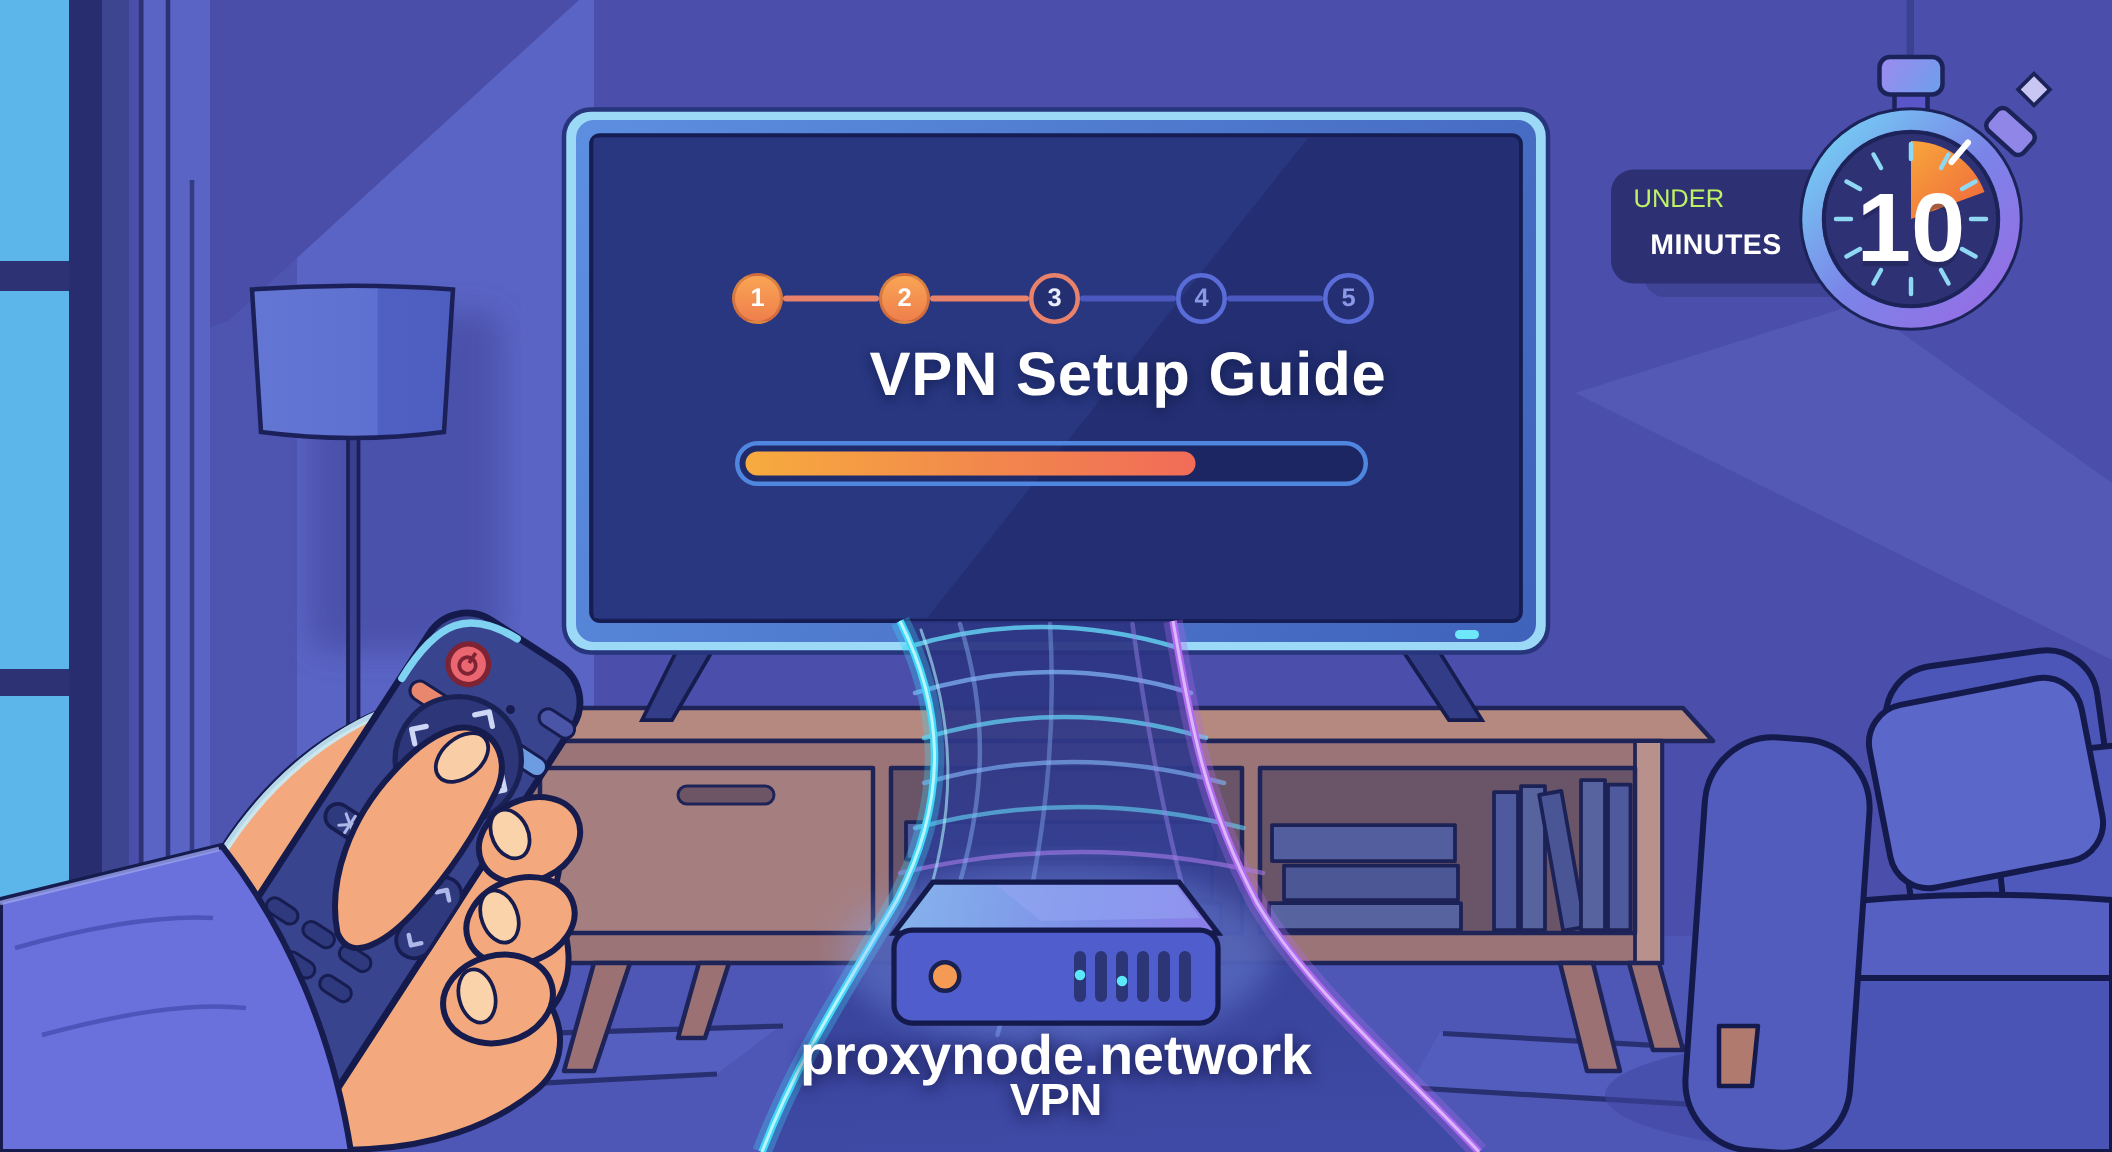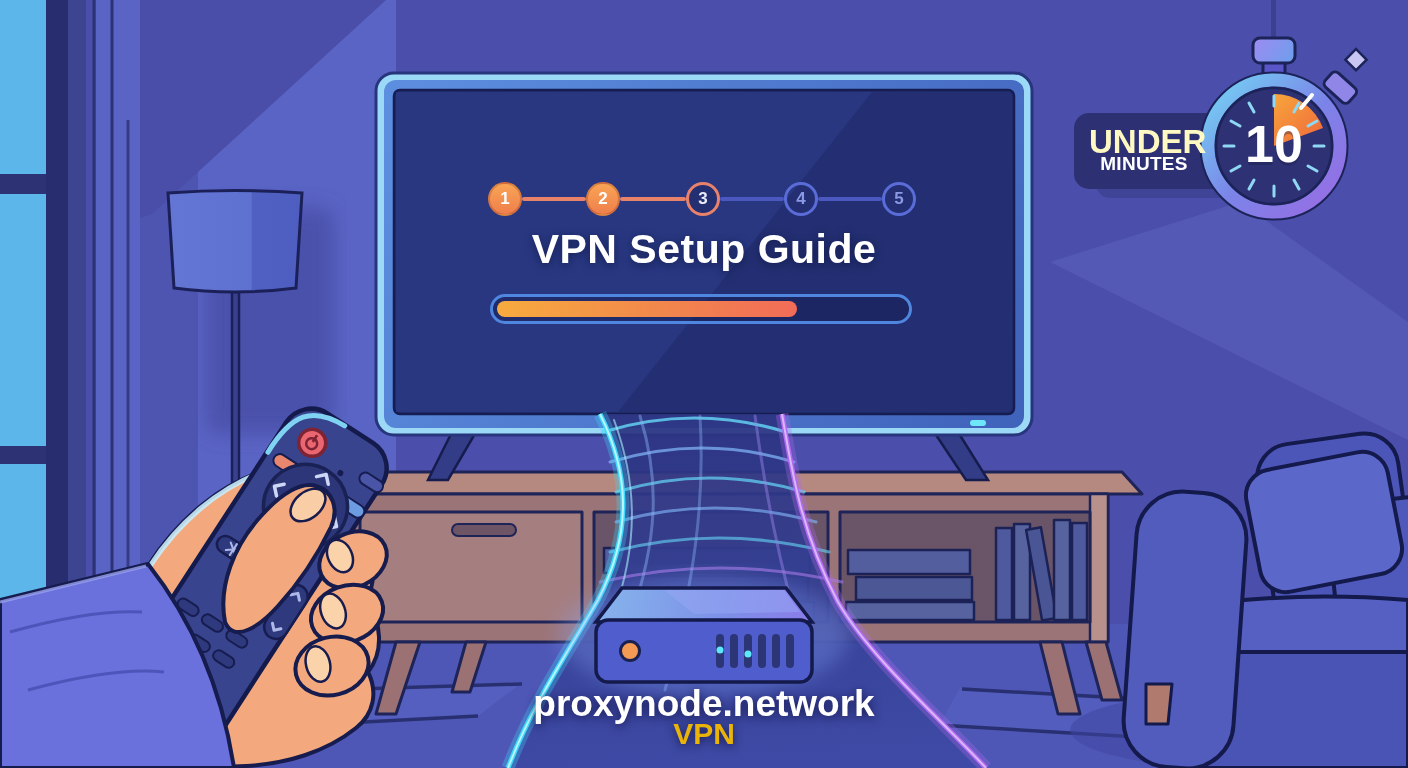--- a/index.html
+++ b/index.html
@@ -14,42 +14,42 @@
         font-size:17px;font-weight:700;box-sizing:border-box;}
   .step.complete{background:linear-gradient(180deg,#f9a455,#ef7f4c);color:#fff;
         border:2px solid rgba(120,40,10,.25);}
   .step.current{background:rgba(30,35,90,.35);border:3px solid #e8826a;color:#e9ecfa;}
   .step.upcoming{background:transparent;border:3px solid #5a6cd8;color:#8b98e6;}
   .conn{position:absolute;top:107px;height:4px;border-radius:2px;}
   .conn.warm{background:#e8826a;}
   .conn.cool{background:#4a58c0;}
   .tv-title{position:absolute;top:136px;left:0;width:100%;text-align:center;
         color:#ffffff;font-size:41px;font-weight:700;letter-spacing:.5px;
-        text-shadow:0 2px 8px rgba(8,12,50,.55);}
+        text-shadow:0 2px 8px rgba(8,12,50,.55);padding-left:48px;}
   .progress-track{position:absolute;left:96px;top:204px;width:422px;height:30px;
         border:3px solid #4f86e0;border-radius:18px;box-sizing:border-box;
         background:rgba(14,24,70,.35);}
   .progress-fill{height:16px;margin:4px;border-radius:9px;width:72%;
         background:linear-gradient(90deg,#f7ab3e,#f28a4b,#f16c58);}
 
   
-  .badge-under{position:absolute;left:1089px;top:123px;width:110px;color:#fef9c3;
-        font-size:33px;font-weight:700;letter-spacing:0;}
+  .badge-under{position:absolute;left:1089px;top:123px;width:110px;color:#bef264;
+        font-size:17px;font-weight:400;letter-spacing:0;}
   .badge-minutes{position:absolute;left:1089px;top:153px;width:110px;color:#fff;
         font-size:19px;font-weight:800;letter-spacing:.3px;text-align:center;}
   .badge-ten{position:absolute;left:1222px;top:114px;width:104px;text-align:center;
-        color:#fff;font-size:52px;font-weight:800;
+        color:#fff;font-size:65px;font-weight:800;
         text-shadow:0 3px 0 rgba(25,25,70,.35);}
 
   
   .dev-line1{position:absolute;left:500px;top:683px;width:408px;text-align:center;
         color:#fff;font-size:37px;font-weight:800;
         text-shadow:0 2px 10px rgba(15,15,60,.8);}
   .dev-line2{position:absolute;left:500px;top:717px;width:408px;text-align:center;
-        color:#eab308;font-size:30px;font-weight:800;
+        color:#ffffff;font-size:30px;font-weight:800;
         text-shadow:0 2px 10px rgba(15,15,60,.8);}
 </style>
 </head>
 <body>
 
 <div class="scene">
 
 <svg class="art" viewBox="0 0 1408 768">
   <defs>
     <linearGradient id="swRing" x1="1210" y1="85" x2="1340" y2="215" gradientUnits="userSpaceOnUse">

